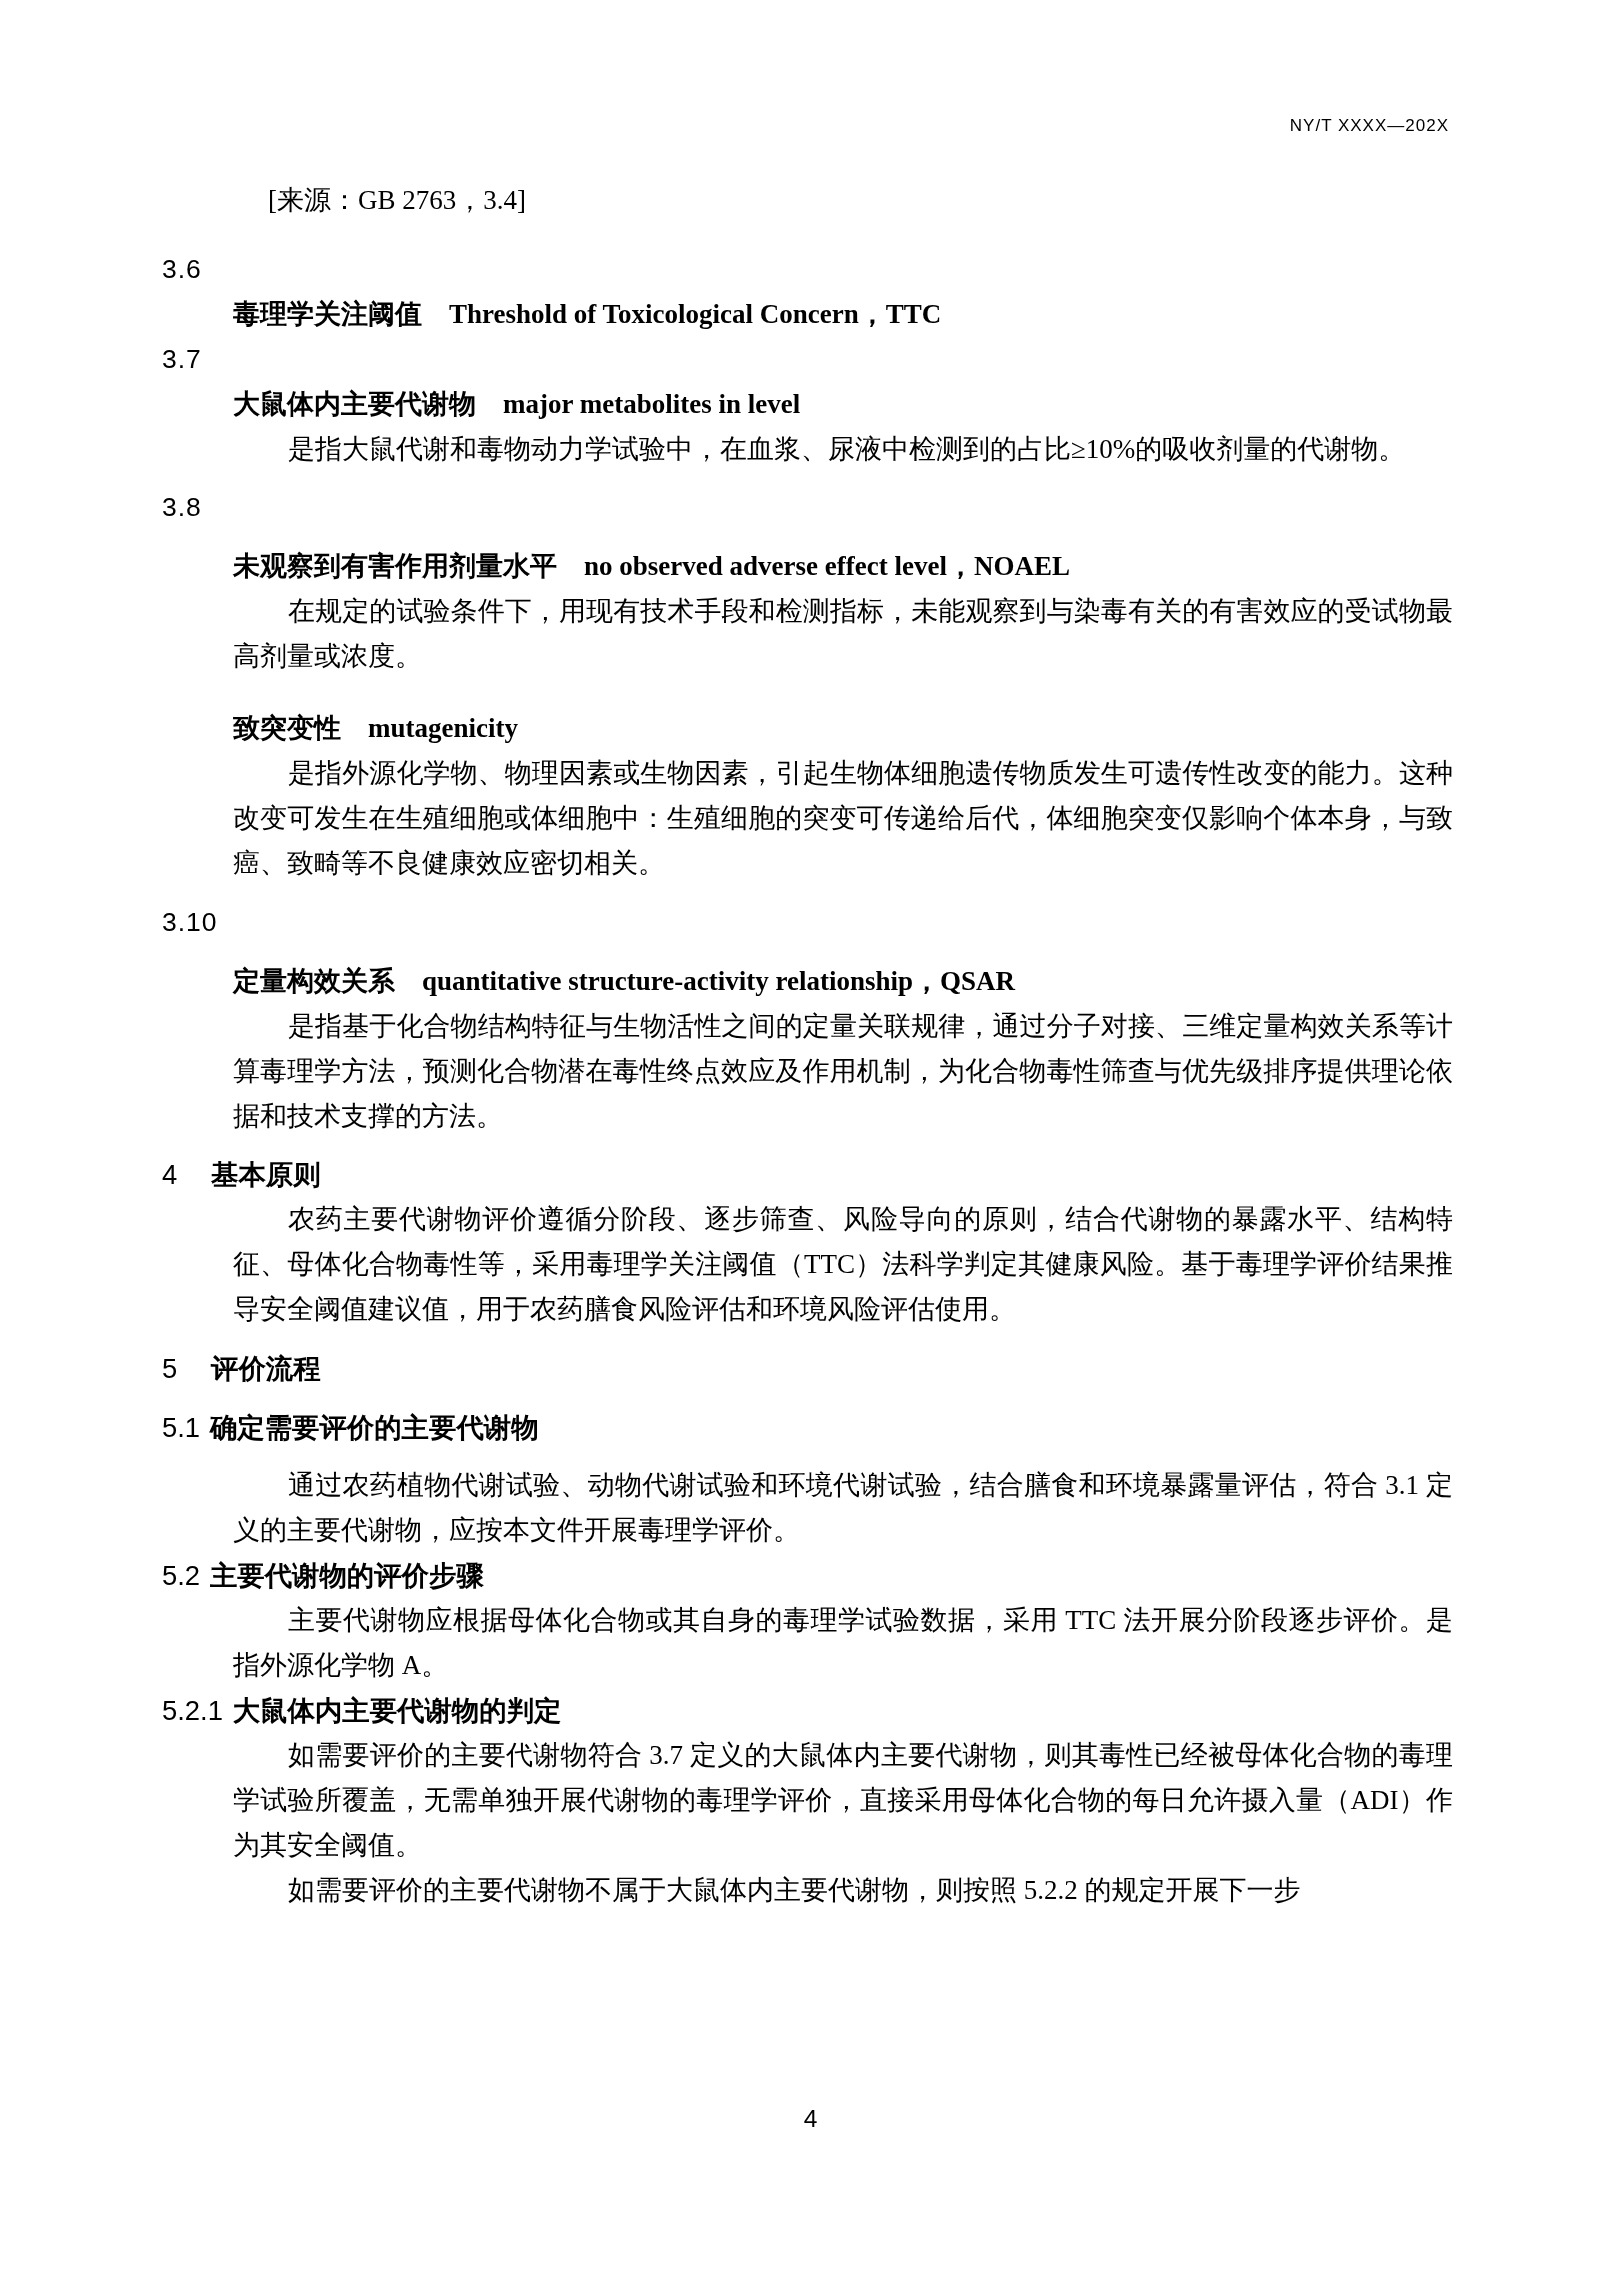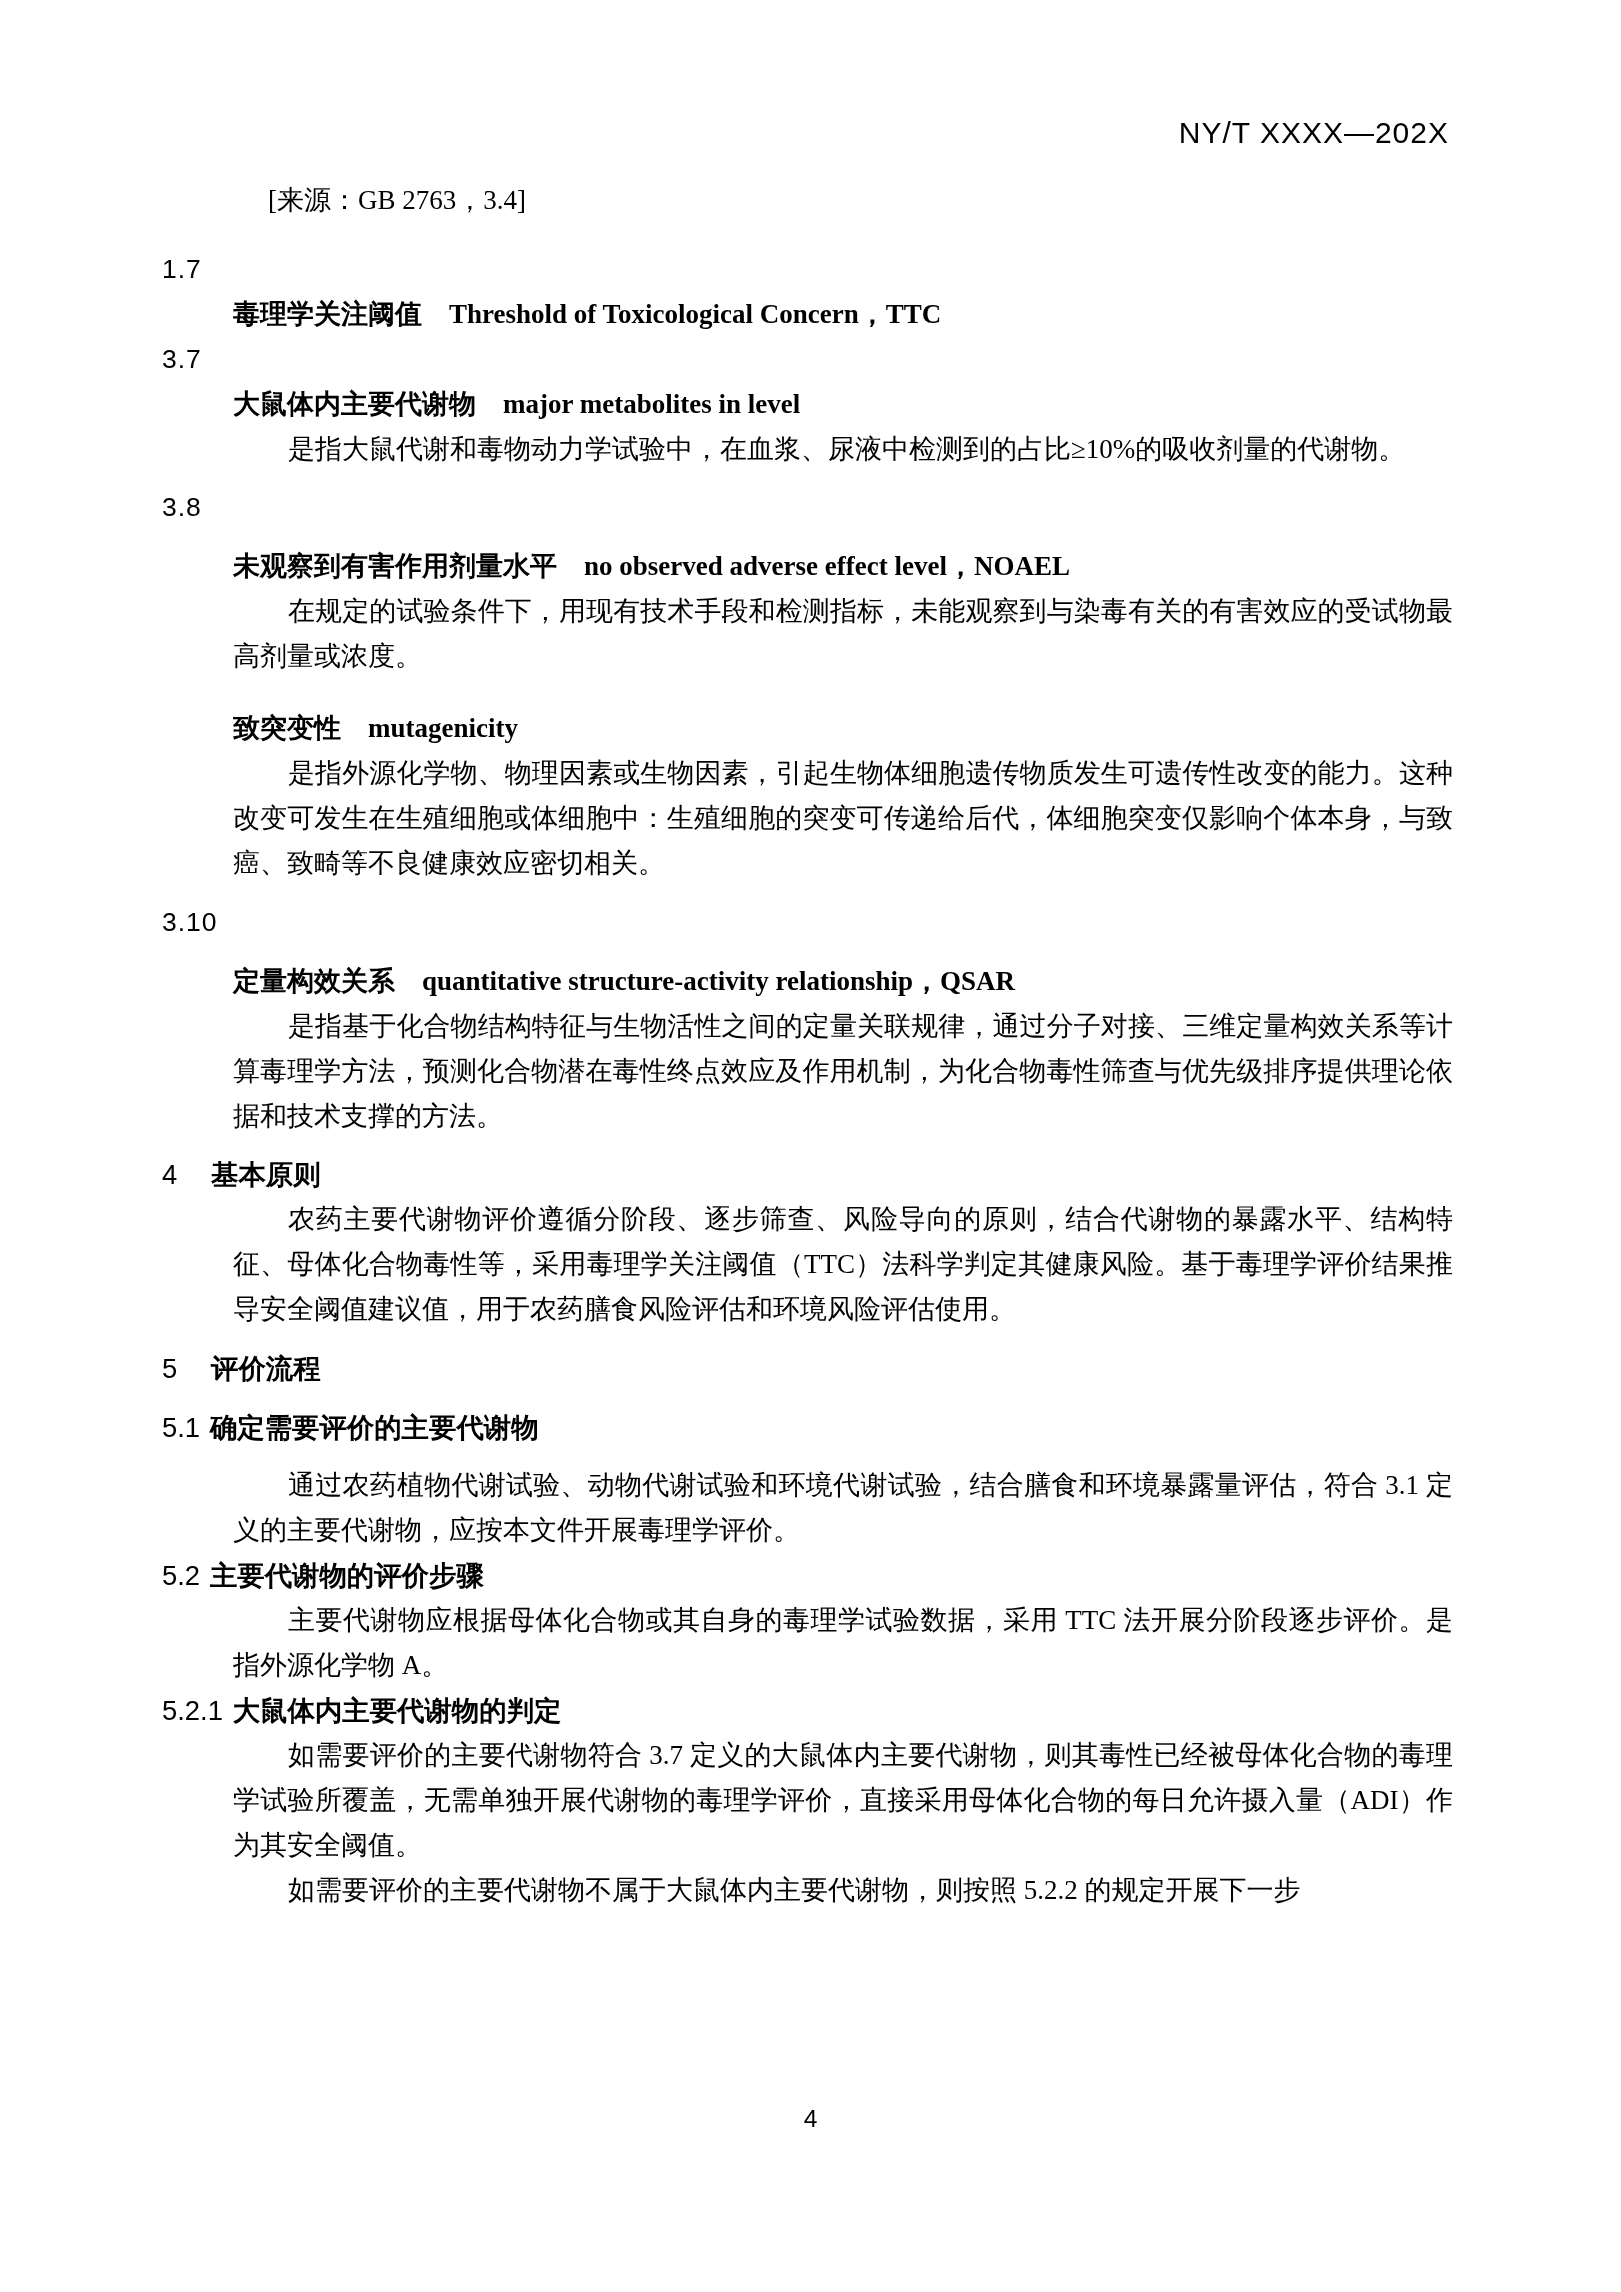--- a/index.html
+++ b/index.html
@@ -20,21 +20,21 @@
     overflow: hidden;
   }
   .header {
     position: absolute;
     top: 116px;
     left: 0;
     right: 0;
     text-align: right;
     padding-right: 172px;
     font-family: "Liberation Sans", "DejaVu Sans", sans-serif;
-    font-size: 30px;
+    font-size: 17px;
     letter-spacing: 1px;
     font-weight: 400;
   }
   .content {
     position: absolute;
     top: 178px;
     left: 233px;
     width: 1220px;
   }
   
@@ -115,21 +115,21 @@
   <div class="header">
     <span>NY/T XXXX—202X</span>
   </div>
 
   <div class="content">
 
     <p class="source-line">[来源：GB 2763，3.4]</p>
 
     <div class="gap-md"></div>
 
-    <p class="num">1.7</p>
+    <p class="num">3.6</p>
     <p class="term">毒理学关注阈值　Threshold of Toxicological Concern，TTC</p>
 
     <p class="num">3.7</p>
     <p class="term">大鼠体内主要代谢物　major metabolites in level</p>
     <p class="p indent">是指大鼠代谢和毒物动力学试验中，在血浆、尿液中检测到的占比≥10%的吸收剂量的代谢物。</p>
 
     <div class="gap-sm"></div>
 
     <p class="num">3.8</p>
     <div class="gap-sm"></div>

